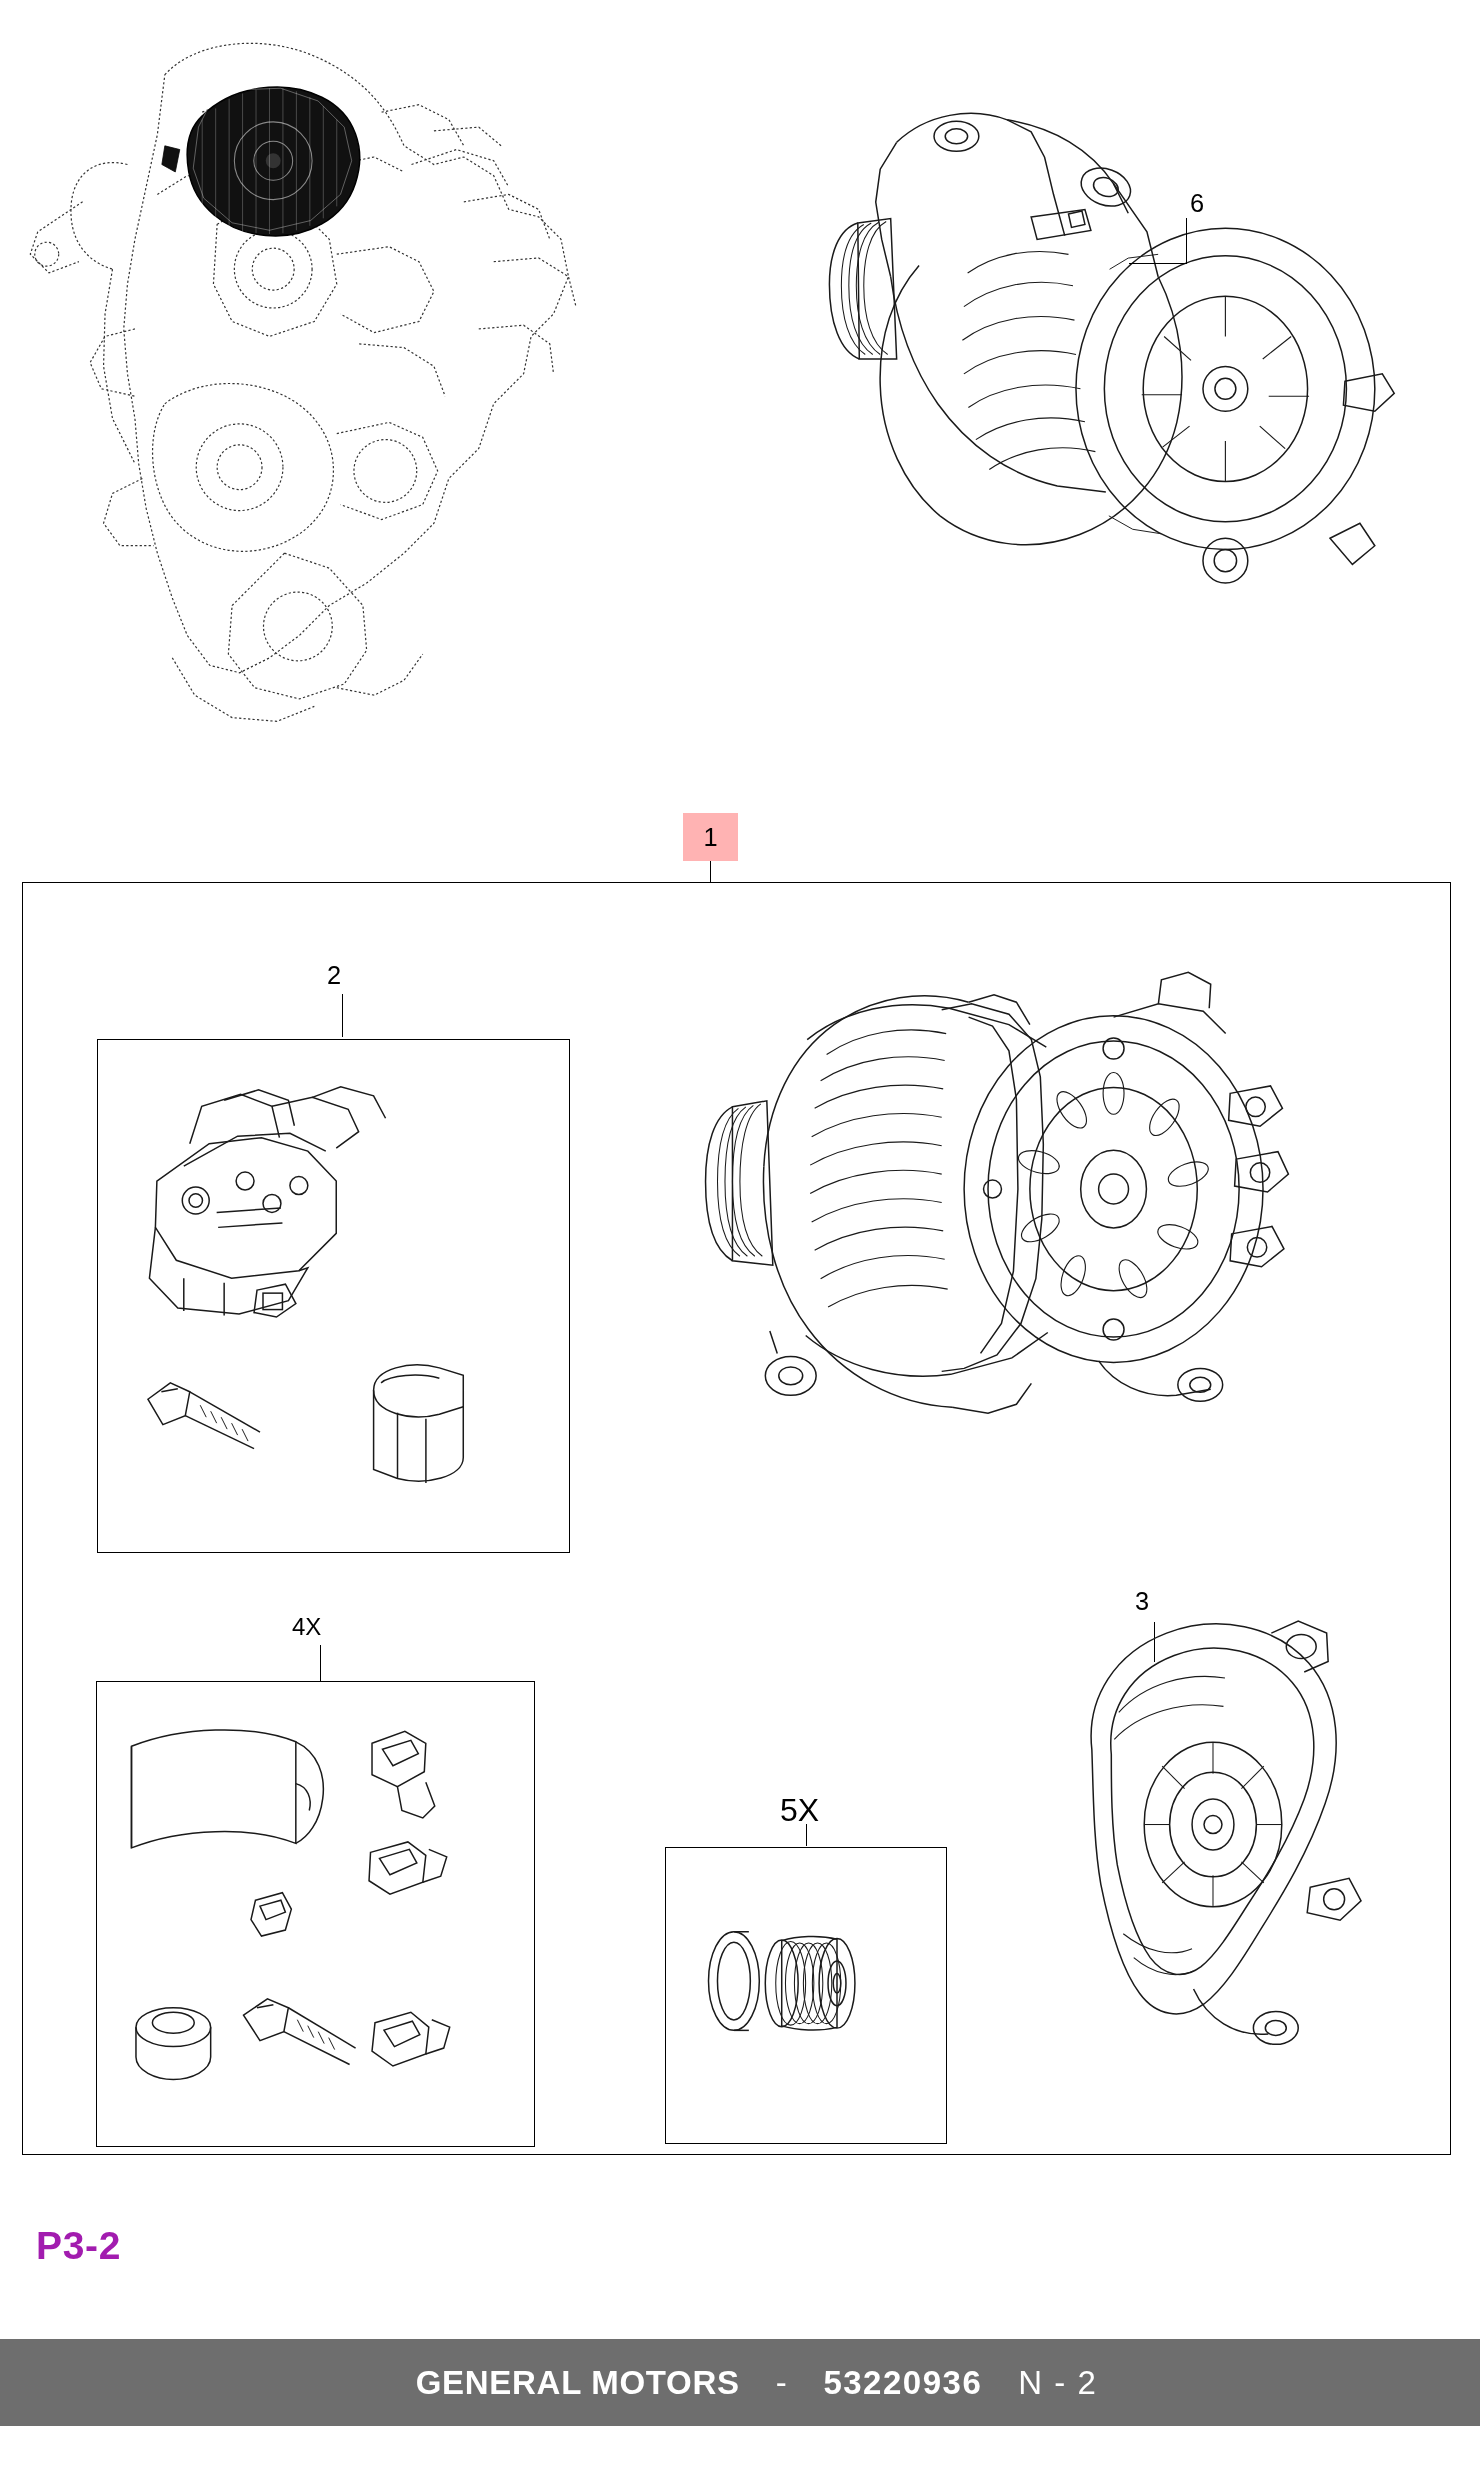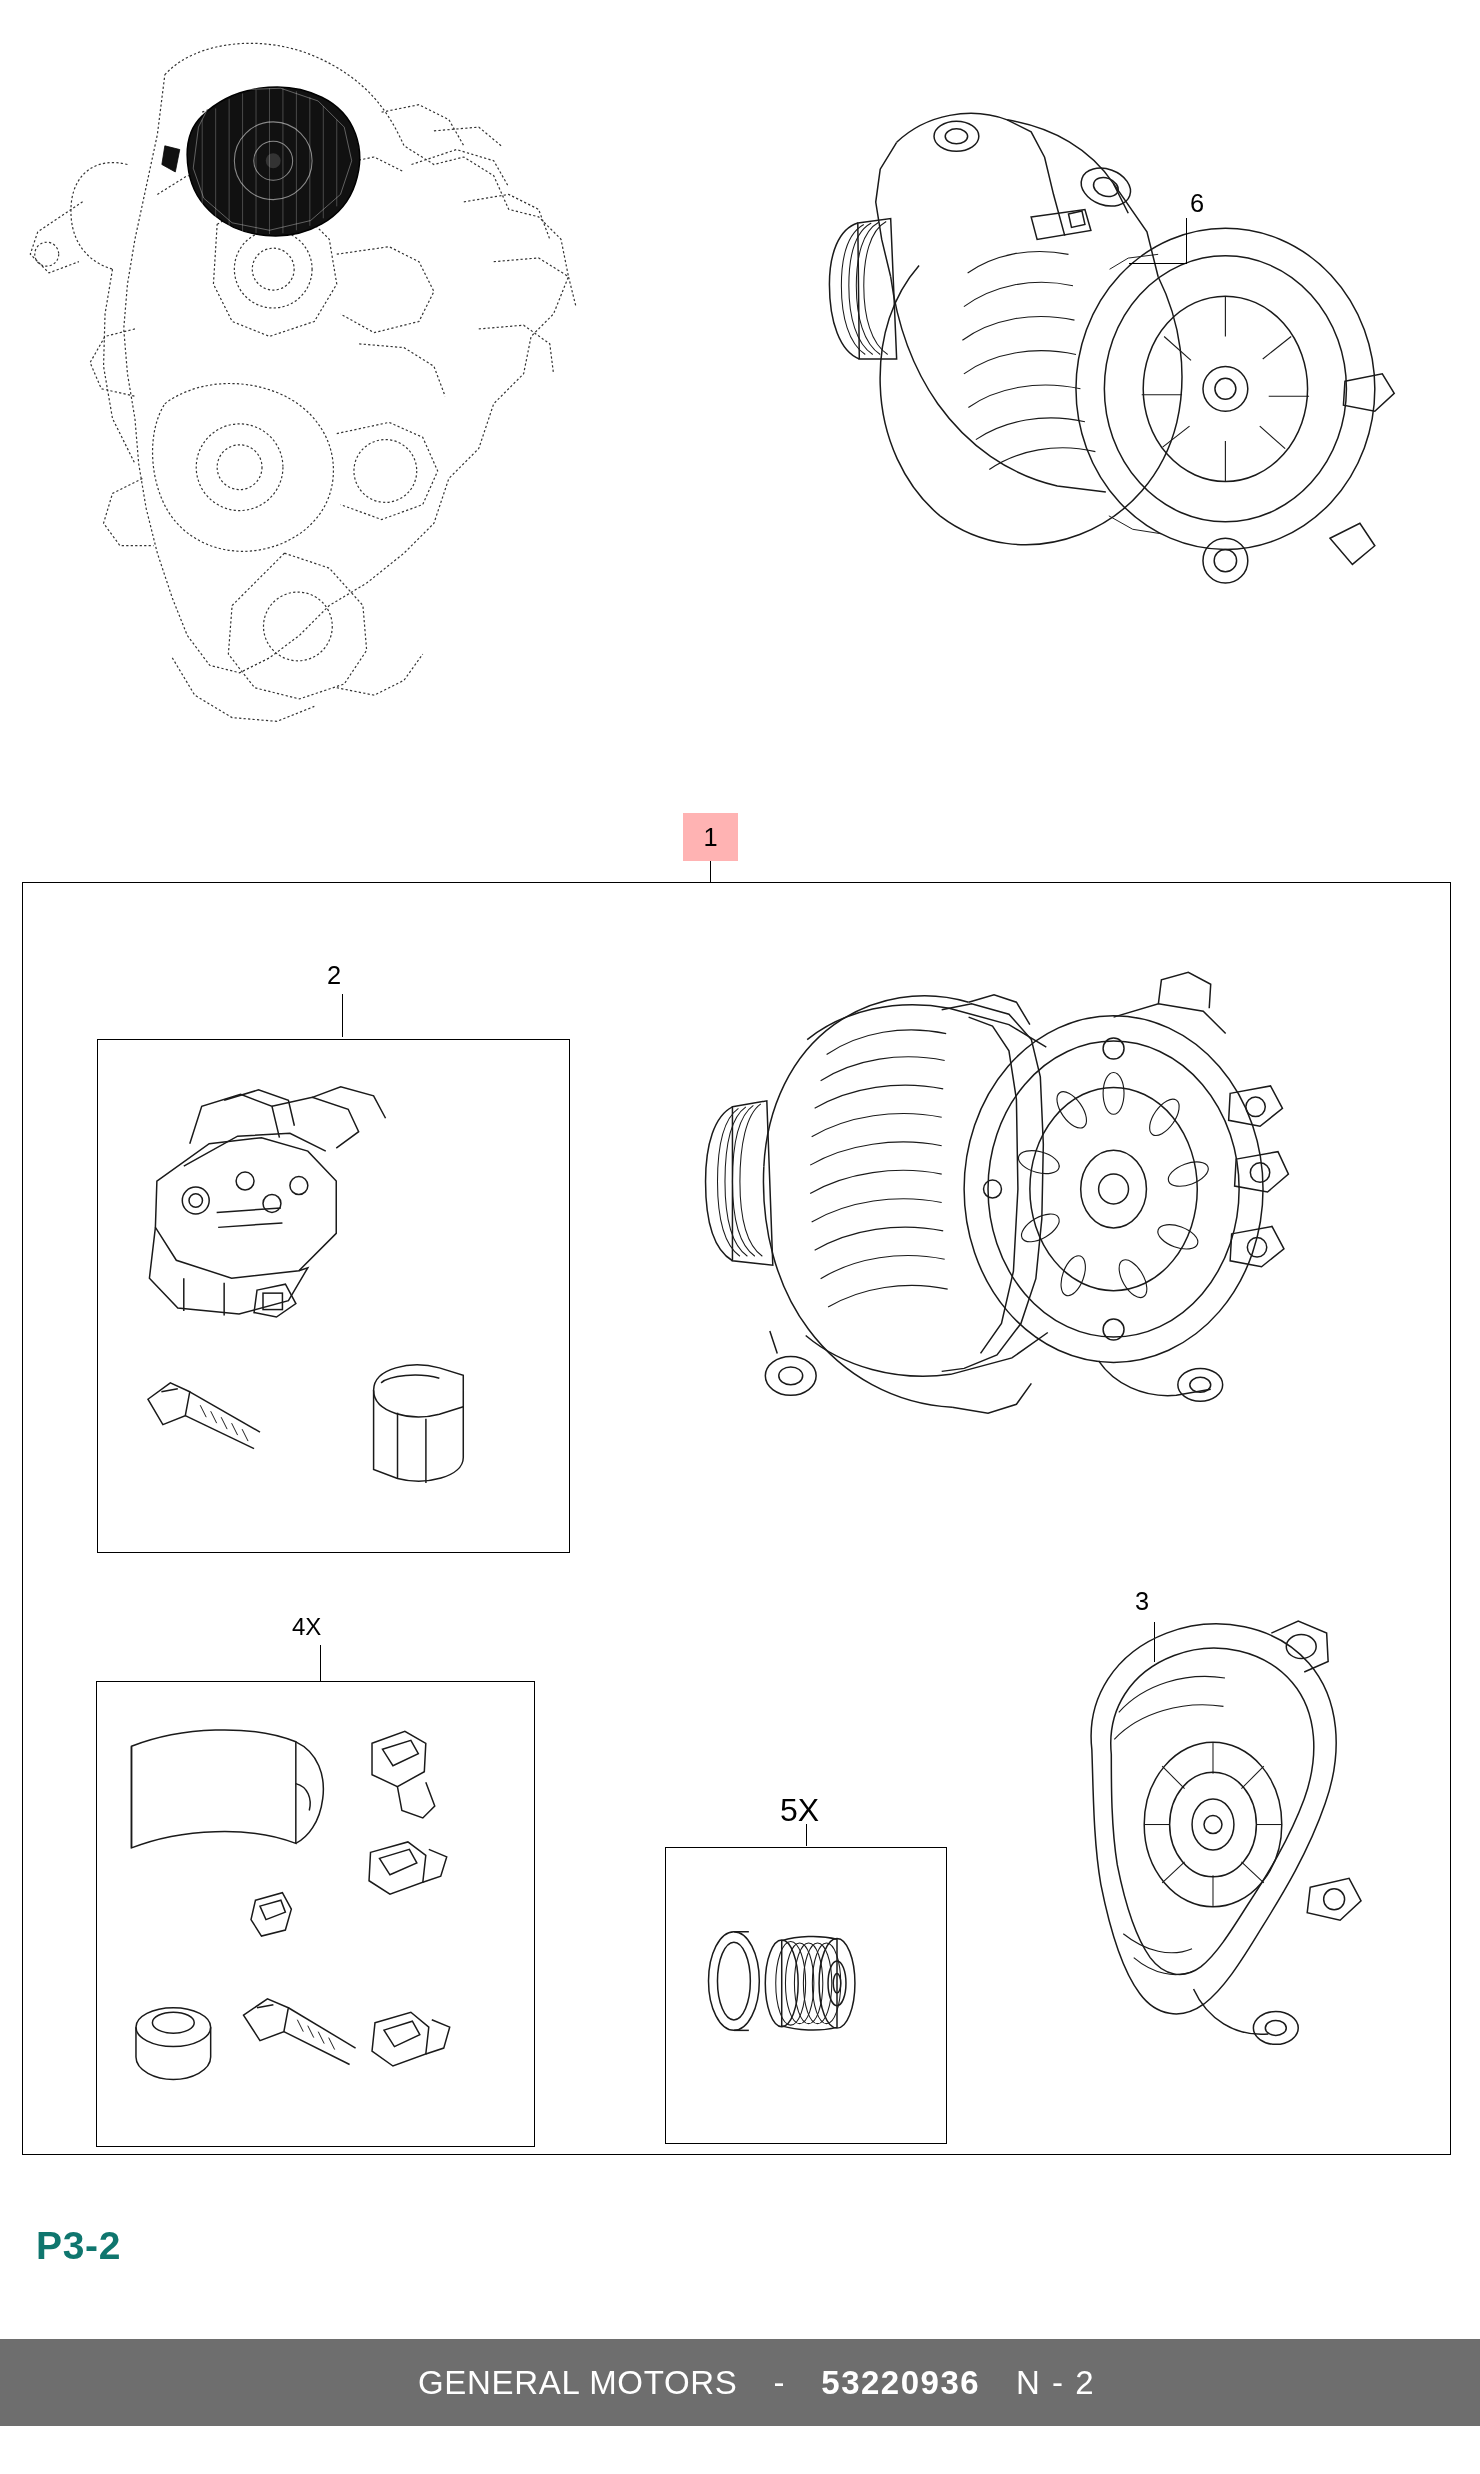--- a/index.html
+++ b/index.html
@@ -129,21 +129,21 @@
     position: absolute;
   }
 
   
   .sheet-code {
     position: absolute;
     left: 36px;
     top: 2224px;
     font-size: 39px;
     font-weight: bold;
-    color: #0f766e;
+    color: #a21caf;
     letter-spacing: 0.7px;
   }
 
   .footer-bar {
     position: absolute;
     left: 0;
     top: 2339px;
     width: 1480px;
     height: 87px;
     background: #6e6e6e;
@@ -158,21 +158,21 @@
     display: flex;
     align-items: center;
     justify-content: center;
     gap: 36px;
     color: #ffffff;
     font-size: 33px;
     letter-spacing: 0.7px;
     font-family: "Liberation Sans", sans-serif;
   }
 
-  .footer-brand { font-weight: 400; margin-left: 33px; }
+  .footer-brand { font-weight: 700; margin-left: 33px; }
   .footer-part { font-weight: 700; letter-spacing: 1.5px; }
   .footer-page { font-weight: 400; letter-spacing: 1.5px; }
 
   svg { display: block; }
 </style>
 </head>
 <body>
 
 <div class="page">
 

